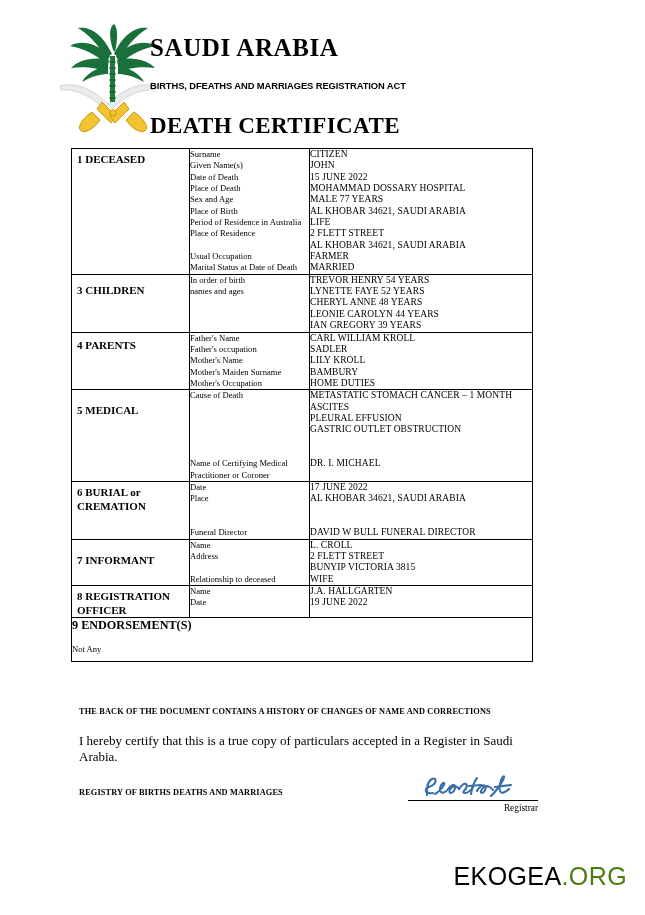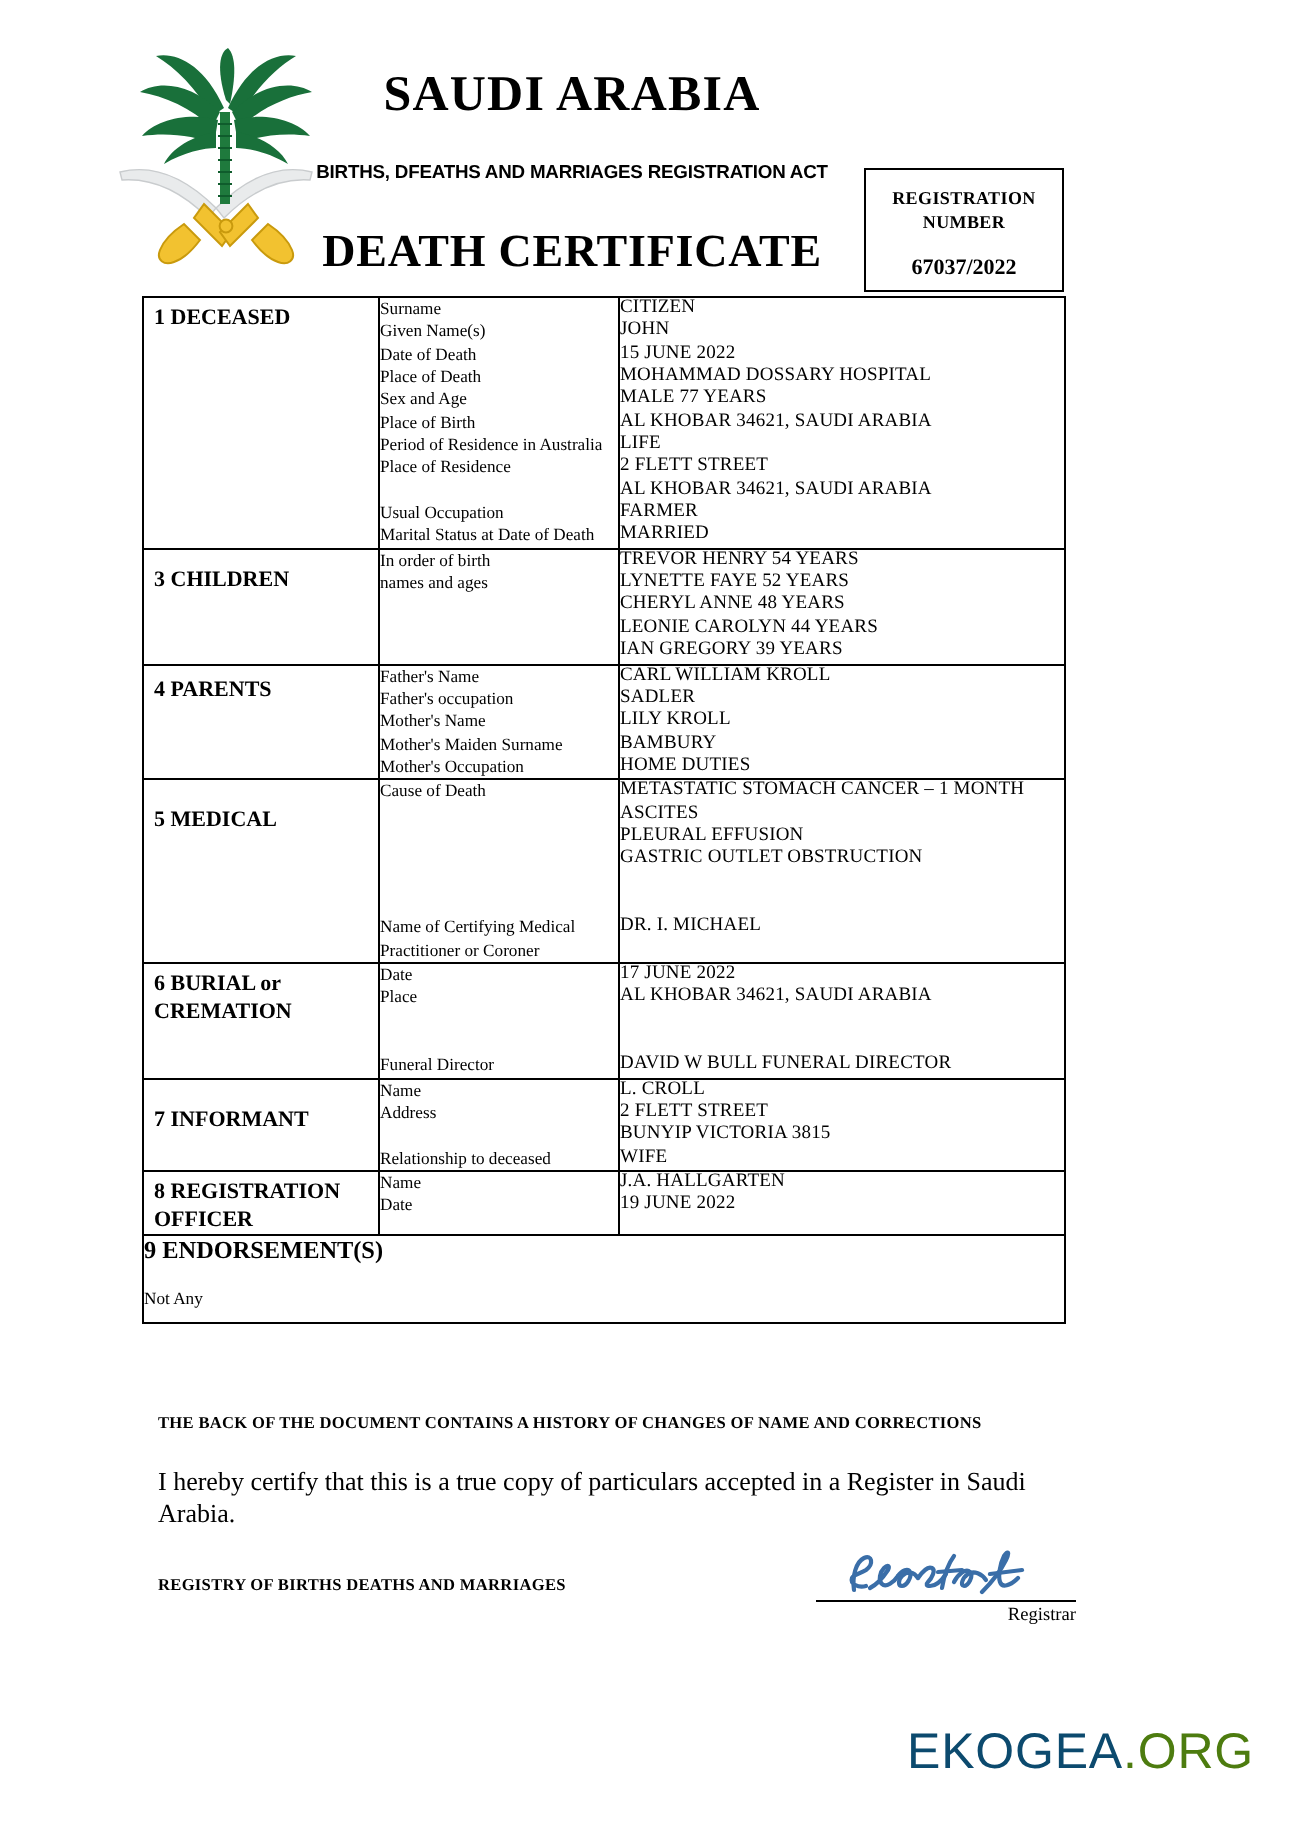--- a/index.html
+++ b/index.html
@@ -30,21 +30,20 @@
     width: 110px;
     height: 112px;
   }
   .emblem svg { display: block; }
 
   .header-center {
     position: absolute;
     left: 150px;
     top: 0;
     width: 272px;
-    text-align: center;
   }
   .title-country {
     font-family: "Liberation Serif", serif;
     font-weight: bold;
     font-size: 25px;
     letter-spacing: 0.6px;
     margin-top: 12px;
     white-space: nowrap;
   }
   .title-act {
@@ -211,21 +210,21 @@
   
   .brand {
     position: absolute;
     right: 18px;
     bottom: 24px;
     font-family: "Liberation Sans", sans-serif;
     font-size: 25px;
     letter-spacing: 0.4px;
     white-space: nowrap;
   }
-  .brand-name { color: #0c4a6e; }
+  .brand-name { color: #000000; }
   .brand-tld  { color: #4d7c0f; }
 </style>
 </head>
 <body>
 
 <div class="header">
 
   <div class="emblem">
     <svg width="110" height="112" viewBox="0 0 110 112" xmlns="http://www.w3.org/2000/svg">
 
@@ -266,27 +265,20 @@
       </g>
     </svg>
   </div>
 
   <div class="header-center">
     <div class="title-country">SAUDI ARABIA</div>
     <div class="title-act">BIRTHS, DFEATHS AND MARRIAGES REGISTRATION ACT</div>
     <div class="title-doc">DEATH CERTIFICATE</div>
   </div>
 
-  <div class="regbox">
-    <div class="regbox-label">
-      <div>REGISTRATION</div>
-      <div>NUMBER</div>
-    </div>
-    <div class="regbox-number">67037/2022</div>
-  </div>
 </div>
 
 <table class="cert-table">
   <colgroup>
     <col class="col-section">
     <col class="col-label">
     <col class="col-value">
   </colgroup>
   <tbody>
 

